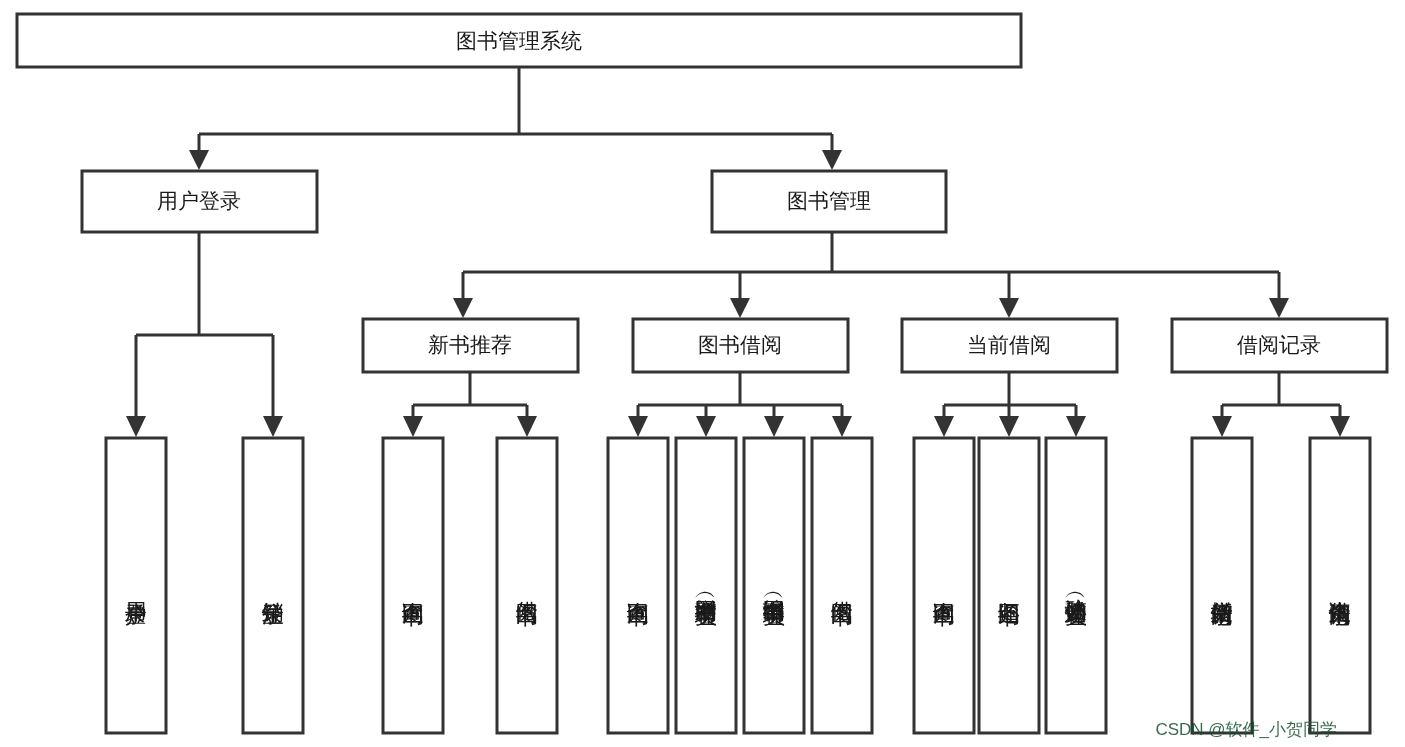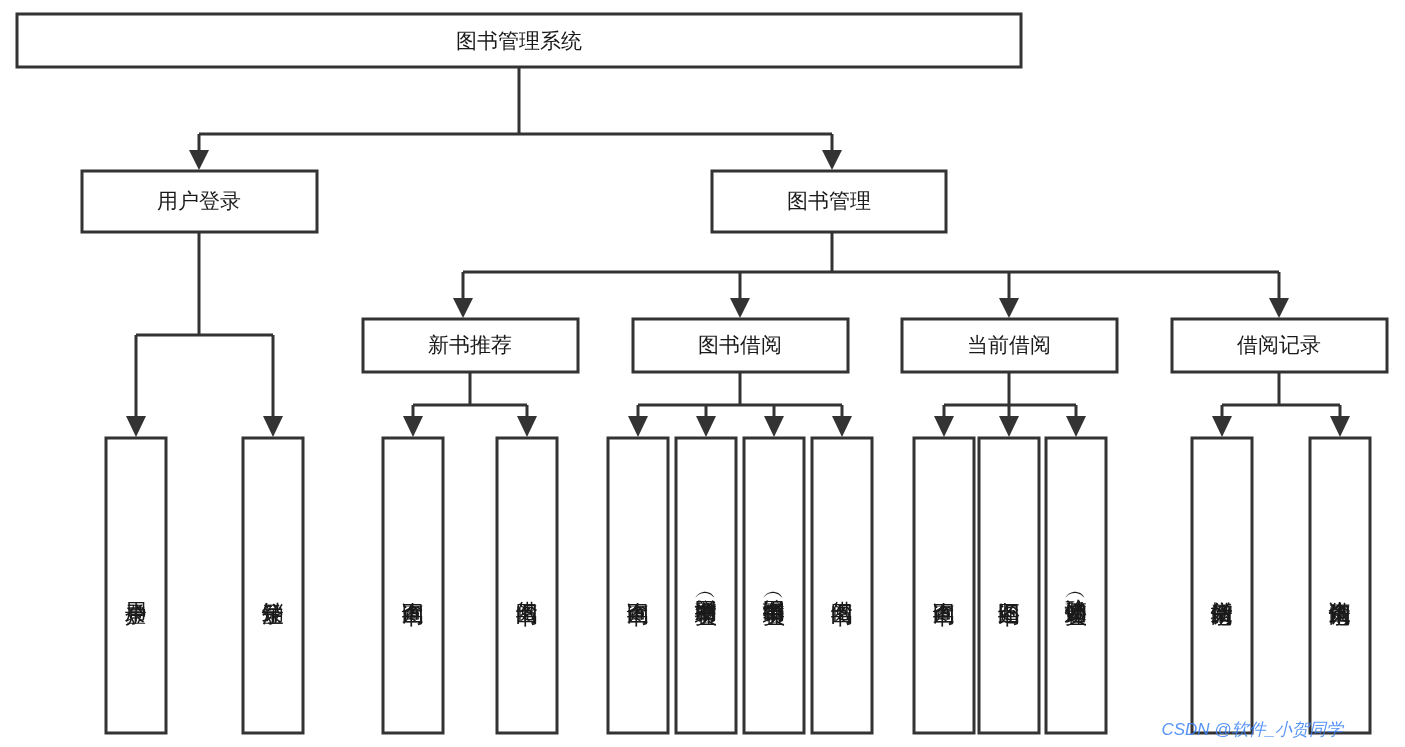--- a/index.html
+++ b/index.html
@@ -58,28 +58,27 @@
     color: #1a1a1a;
     letter-spacing: 1px;
     display: flex;
     align-items: center;
     justify-content: center;
     white-space: nowrap;
     pointer-events: none;
   }
   #watermark {
     position: absolute;
-    right: 17px;
+    right: 23px;
     bottom: 6px;
     font-family: "Liberation Sans", "DejaVu Sans", sans-serif;
     font-size: 17px;
-    color: #3b82f6;
+    color: #14532d;
     opacity: 0.85;
     white-space: nowrap;
-    font-style: italic;
   }
 </style>
 </head>
 <body>
 
 <div id="diagram-root">
 
   <svg id="flow-svg" viewBox="0 0 1405 747">
 
     <g>

